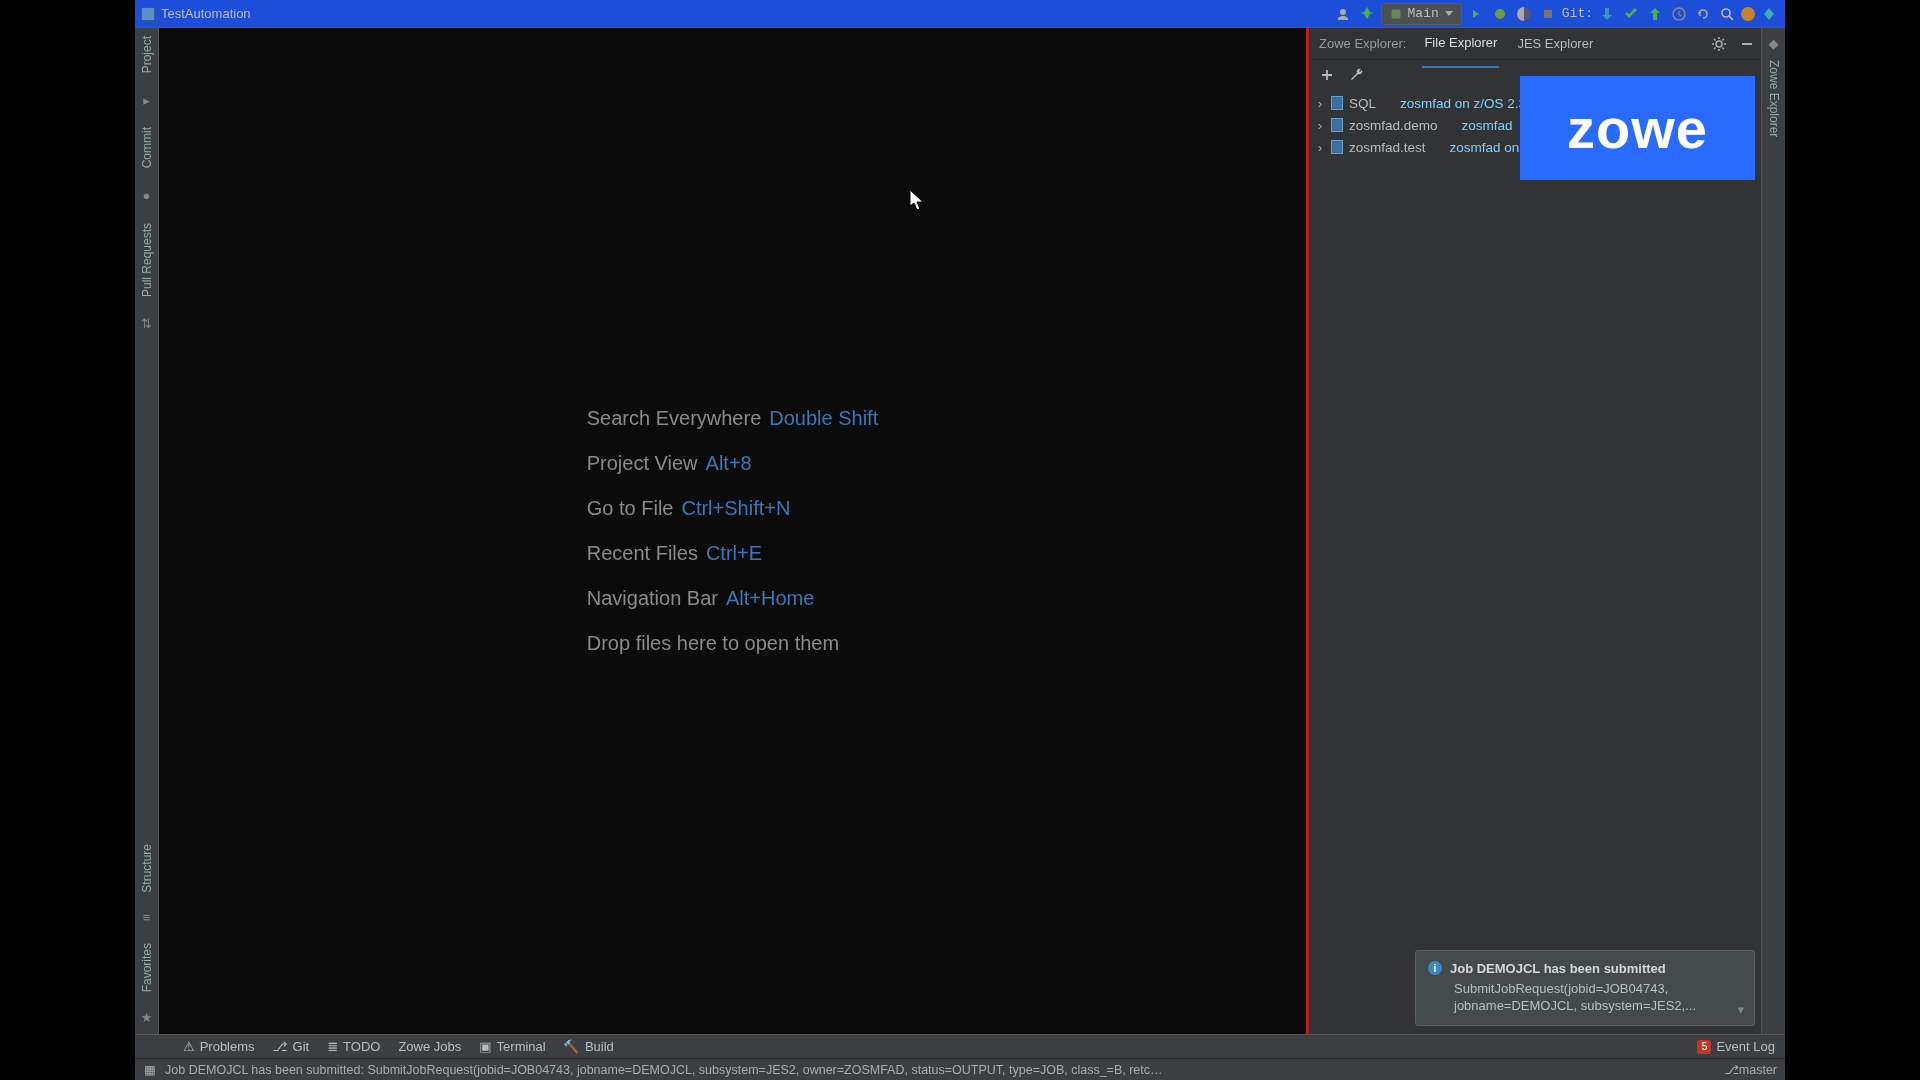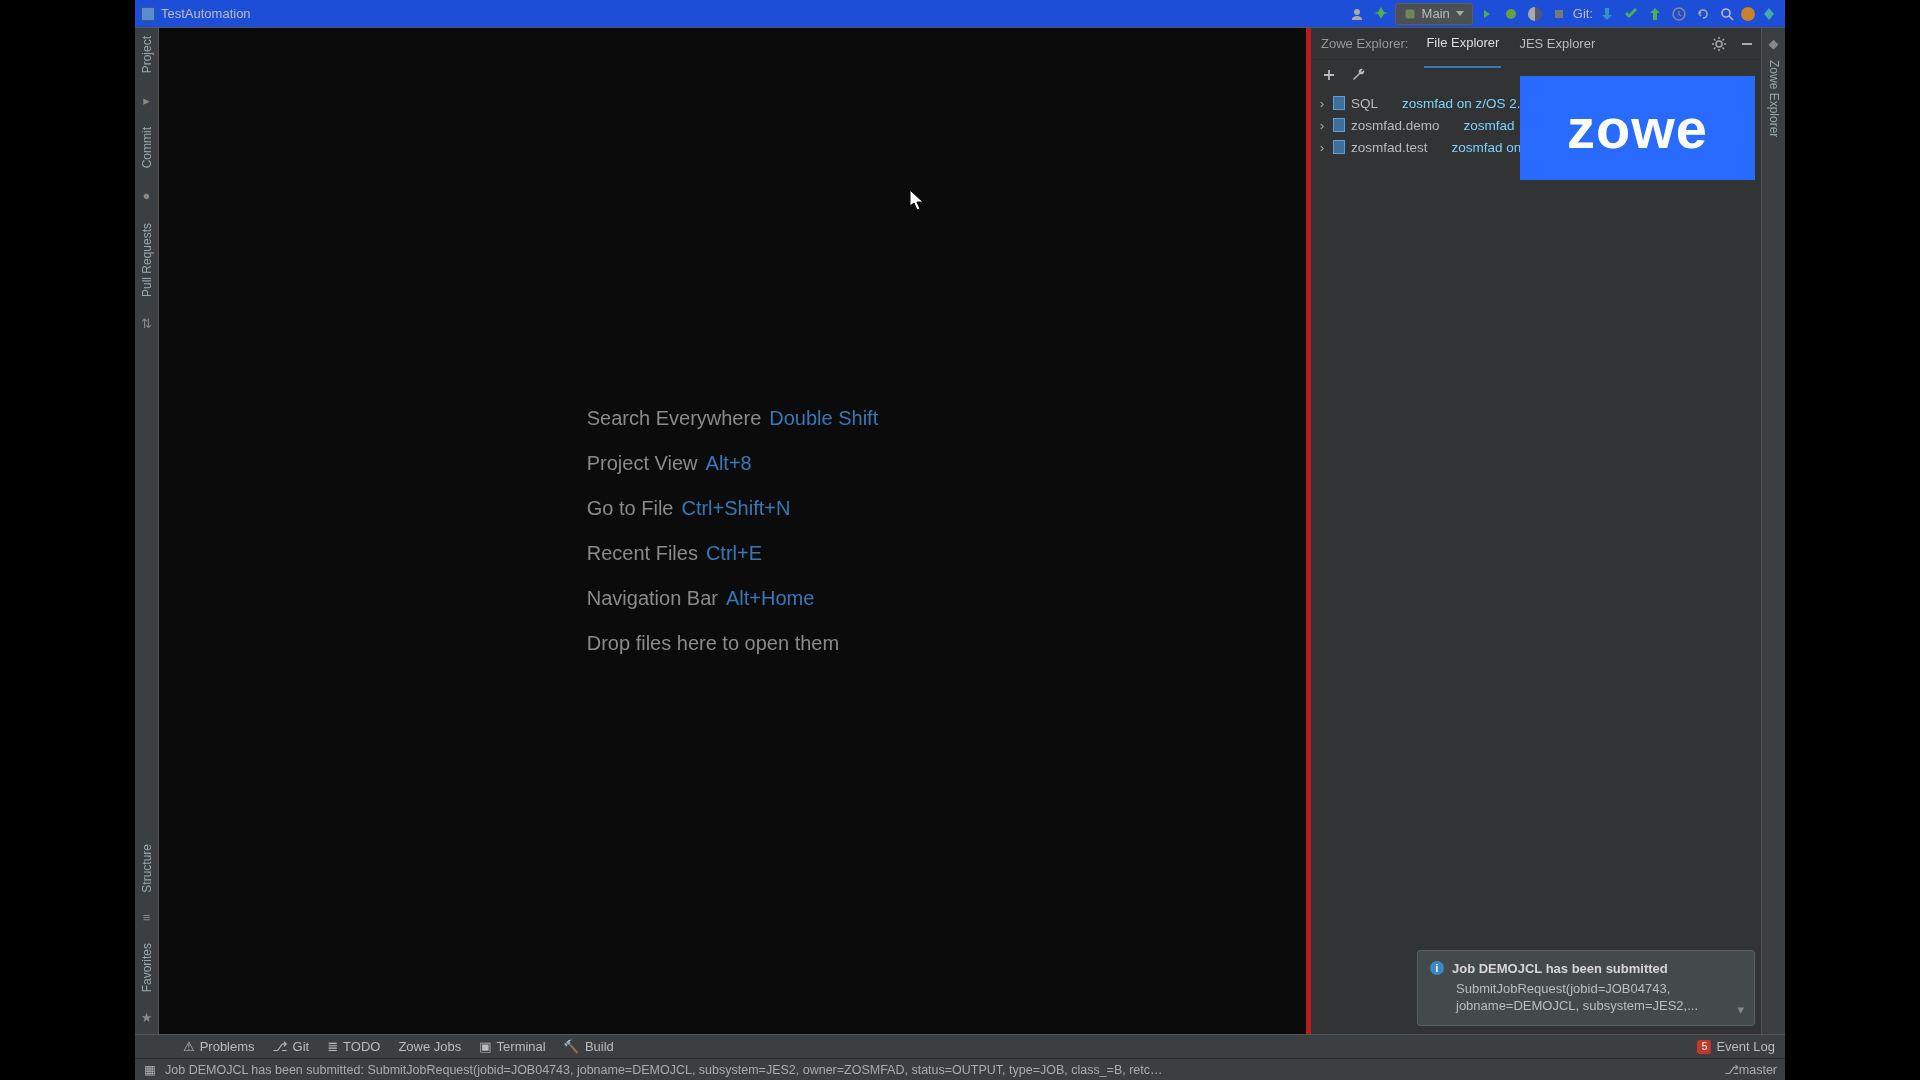--- a/index.html
+++ b/index.html
@@ -2,21 +2,21 @@
 <html><head>
 <meta charset="utf-8">
 <style>
   * { box-sizing: border-box; margin: 0; padding: 0; }
   html, body { width: 1920px; height: 1080px; overflow: hidden; background: #000; font-family: "Segoe UI", Arial, sans-serif; font-size: 13px; color: #bbb; }
   .app { position: absolute; left: 135px; top: 0; right: 135px; bottom: 0; background: #2b2b2b; display: flex; flex-direction: column; }
   
   .titlebar { height: 28px; background: #1d4ed8; display: flex; align-items: center; padding: 0 6px; border-bottom: 1px solid #555; }
   .titlebar .left { display: flex; align-items: center; gap: 6px; }
   .titlebar .spacer { flex: 1; }
-  .titlebar .right { display: flex; align-items: center; gap: 4px; }
+  .titlebar .right { display: flex; align-items: center; gap: 4px; font-family: Liberation Mono, monospace; }
   .proj-icon { width: 14px; height: 14px; background: #5a8dcc; border: 1px solid #335a8a; }
   .tb-btn { display: inline-flex; align-items: center; justify-content: center; width: 20px; height: 20px; color: #aaa; cursor: pointer; }
   .tb-btn svg { width: 16px; height: 16px; }
   .run-select { display: flex; align-items: center; gap: 6px; background: #4c5052; border: 1px solid #5a5d5f; border-radius: 3px; padding: 2px 8px; height: 22px; }
   .run-select .tri { width: 0; height: 0; border-left: 4px solid transparent; border-right: 4px solid transparent; border-top: 5px solid #aaa; }
   .git-label { color: #bbb; }
   .green { color: #4caf50; }
   .blue { color: #3592c4; }
   .orange-dot { width: 14px; height: 14px; border-radius: 50%; background: #c9822b; }
   .tri-icon { width: 0; height: 0; border-left: 6px solid #4caf50; border-top: 4px solid transparent; border-bottom: 4px solid transparent; }
@@ -27,21 +27,21 @@
   .left-gutter { width: 24px; background: #3c3f41; border-right: 1px solid #555; display: flex; flex-direction: column; align-items: center; padding-top: 8px; gap: 20px; }
   .vlabel { writing-mode: vertical-rl; transform: rotate(180deg); font-size: 12px; color: #9aa; cursor: pointer; display: flex; align-items: center; gap: 4px; }
   .gutter-ic { width: 14px; height: 14px; display: flex; align-items: center; justify-content: center; color: #888; }
   .left-gutter .bottom-group { margin-top: auto; display: flex; flex-direction: column; align-items: center; gap: 18px; padding-bottom: 10px; }
   
   .editor { flex: 1; background: #0b0b0b; position: relative; }
   .welcome { position: absolute; left: 50%; top: 50%; transform: translate(-50%, -50%); display: flex; flex-direction: column; gap: 22px; font-size: 20px; color: #8a8a8a; }
   .welcome .row { white-space: nowrap; }
   .welcome .shortcut { color: #3878b8; margin-left: 8px; }
   
-  .right-panel { width: 455px; background: #313335; border-left: 5px solid #b91c1c; display: flex; flex-direction: column; position: relative; }
+  .right-panel { width: 455px; background: #313335; border-left: 3px solid #b91c1c; display: flex; flex-direction: column; position: relative; }
   .rp-tabs { display: flex; align-items: center; height: 32px; padding: 0 4px 0 10px; gap: 16px; border-bottom: 1px solid #2b2b2b; }
   .rp-title { color: #999; }
   .rp-tab { color: #bbb; padding: 16px 2px; cursor: pointer; }
   .rp-tab.active { color: #ddd; border-bottom: 2px solid #3878b8; }
   .rp-tabs .tools { margin-left: auto; display: flex; gap: 8px; align-items: center; }
   .rp-toolbar { display: flex; align-items: center; gap: 14px; padding: 6px 10px; height: 30px; }
   .rp-toolbar .ic { width: 16px; height: 16px; color: #aaa; cursor: pointer; }
   .tree { padding: 2px 6px; font-size: 13.5px; }
   .tree-row { display: flex; align-items: center; gap: 6px; height: 22px; cursor: pointer; }
   .chev { width: 10px; text-align: center; color: #aaa; }

